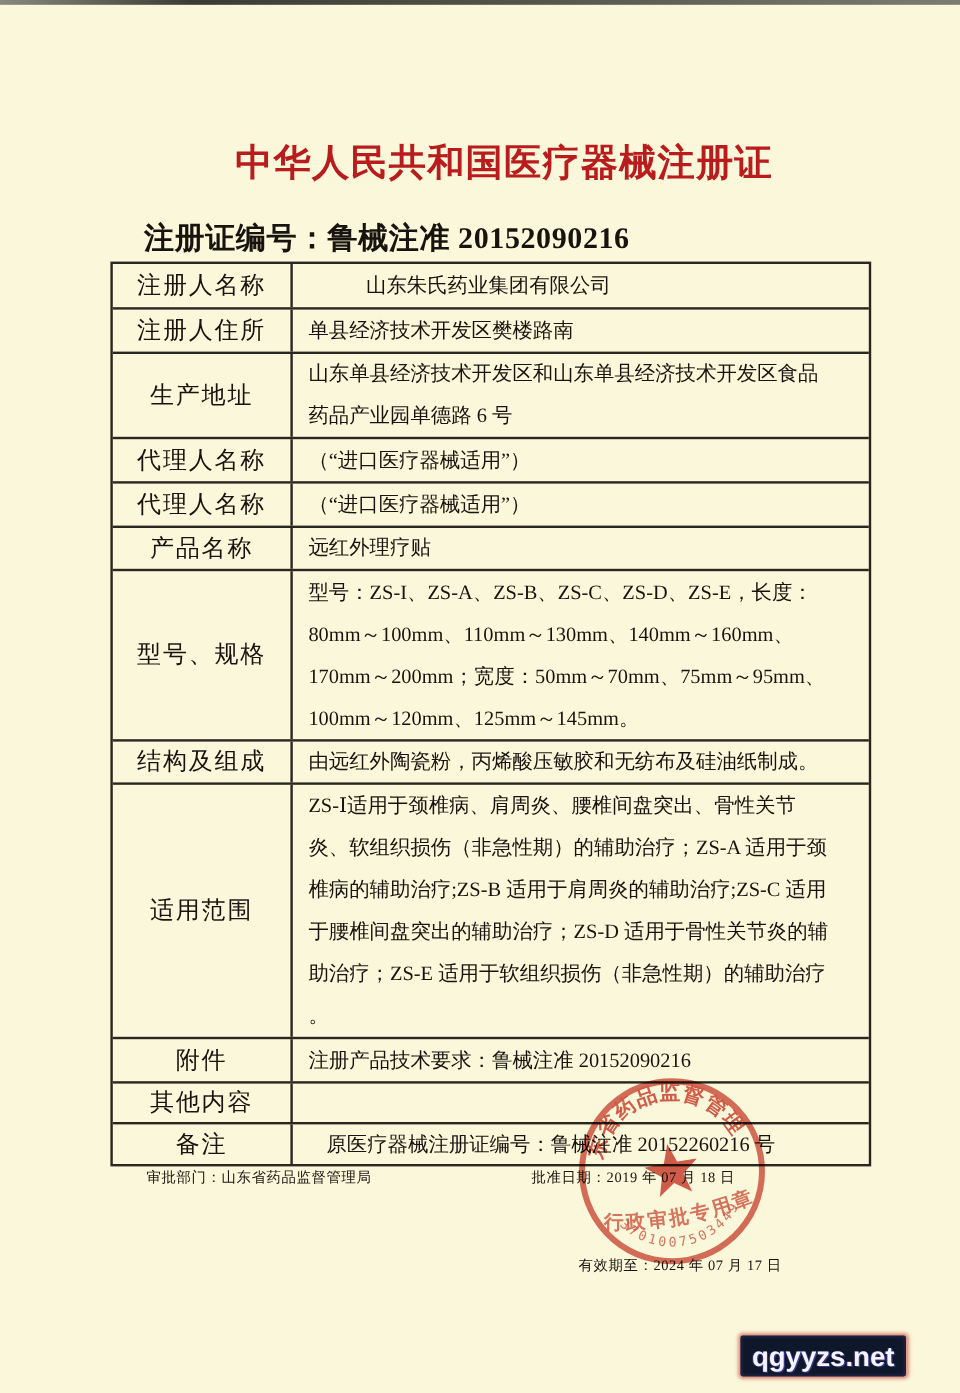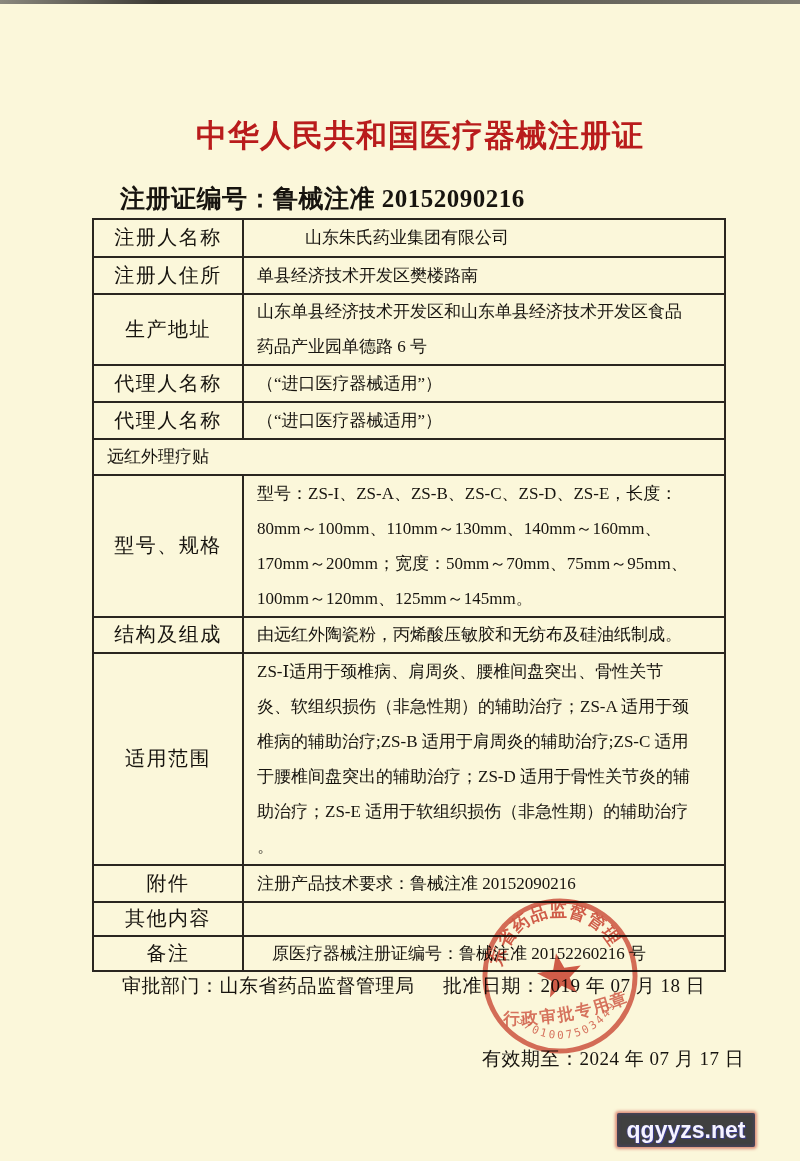--- a/index.html
+++ b/index.html
@@ -36,31 +36,31 @@
     font-size:20px;letter-spacing:1.5px;text-align:center;
   }
   .value{
     flex:1;display:flex;align-items:center;
     padding:0 28px 0 13px;font-size:17px;line-height:35px;
   }
   .value .txt{display:block;}
   .h37{height:37px}.h36{height:36px}.h35{height:35px}
   .h71{height:71px}.h144{height:144px}.h212{height:212px}
   .indent .value{padding-left:28px;}
-  .footer-line{position:absolute;font-size:19px;white-space:nowrap;letter-spacing:.5px;}
+  .footer-line{position:absolute;font-size:12px;white-space:nowrap;letter-spacing:.5px;}
   #f-dept{left:122px;top:973px;}
   #f-date{left:443px;top:973px;}
   #f-valid{left:470px;top:1046px;margin-left:12px;}
   .stamp{
     position:absolute;left:449px;top:865px;width:222px;height:222px;
     mix-blend-mode:multiply;opacity:.88;pointer-events:none;
   }
   .watermark{
     position:absolute;left:617px;top:1113px;width:138px;height:34px;
-    background:#404040;border-radius:2px;
+    background:#0f172a;border-radius:2px;
     box-shadow:0 0 3px 2px rgba(196,60,48,.55), inset 0 0 4px rgba(90,70,160,.5);
     display:flex;align-items:center;justify-content:center;
   }
   .watermark span{
     font-family:"Liberation Sans","DejaVu Sans",sans-serif;
     font-weight:bold;font-size:23px;color:#f5f3ff;
     text-shadow:1px 1px 0 #3a3a8a, -1px 0 0 rgba(60,60,140,.6);
     letter-spacing:0;
   }
 </style>
@@ -98,20 +98,21 @@
         <span class="txt">（“进口医疗器械适用”）</span>
       </div>
   </div>
   <div class="row h37">
     <div class="cell label">代理人名称</div>
     <div class="cell value">
         <span class="txt">（“进口医疗器械适用”）</span>
       </div>
   </div>
   <div class="row h36">
+    <div class="cell label">产品名称</div>
     <div class="cell value">
         <span class="txt">远红外理疗贴</span>
       </div>
   </div>
   <div class="row h144">
     <div class="cell label">型号、规格</div>
     <div class="cell value">
         <span class="txt">型号：ZS-I、ZS-A、ZS-B、ZS-C、ZS-D、ZS-E，长度：80mm～100mm、110mm～130mm、140mm～160mm、170mm～200mm；宽度：50mm～70mm、75mm～95mm、100mm～120mm、125mm～145mm。</span>
       </div>
   </div>

